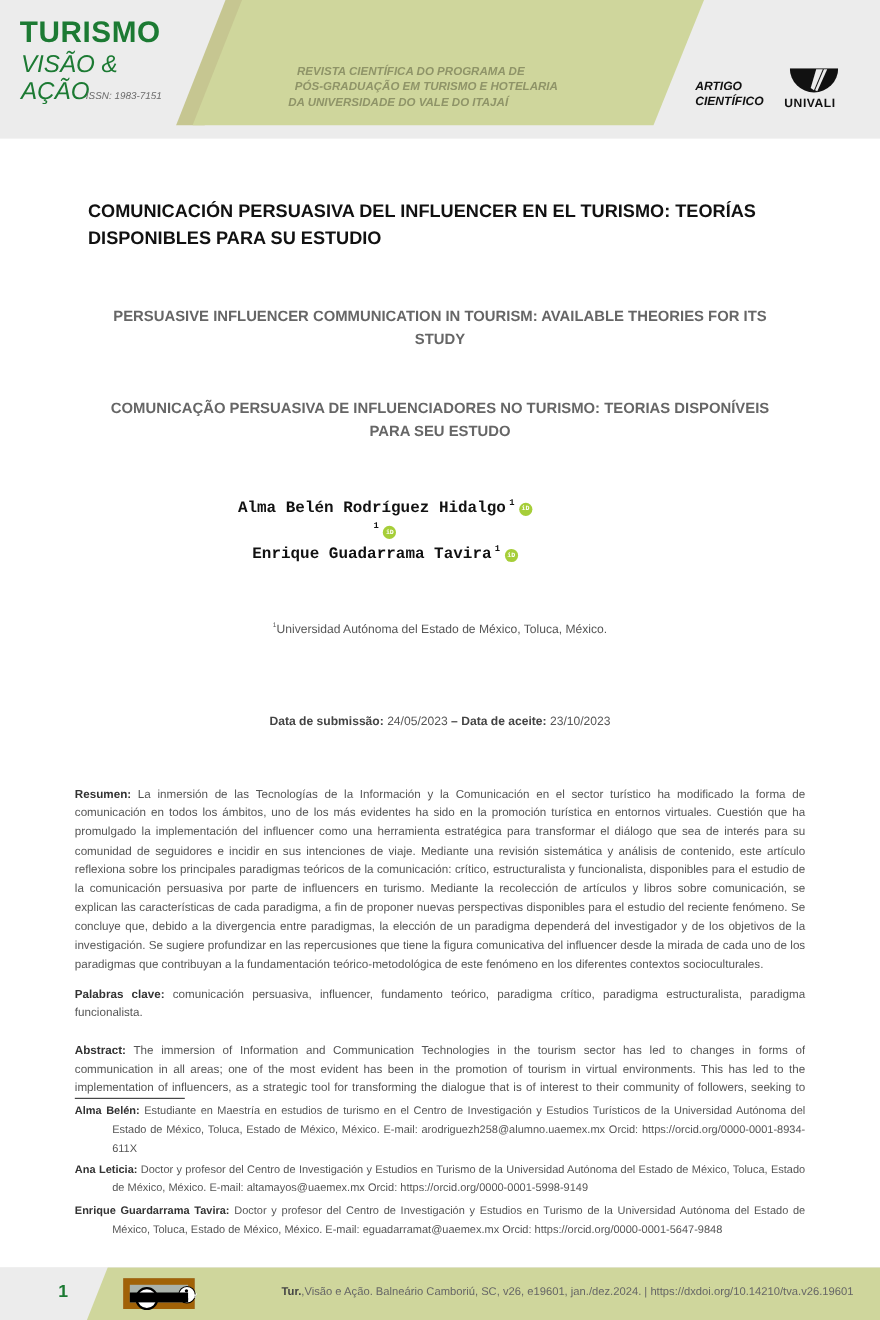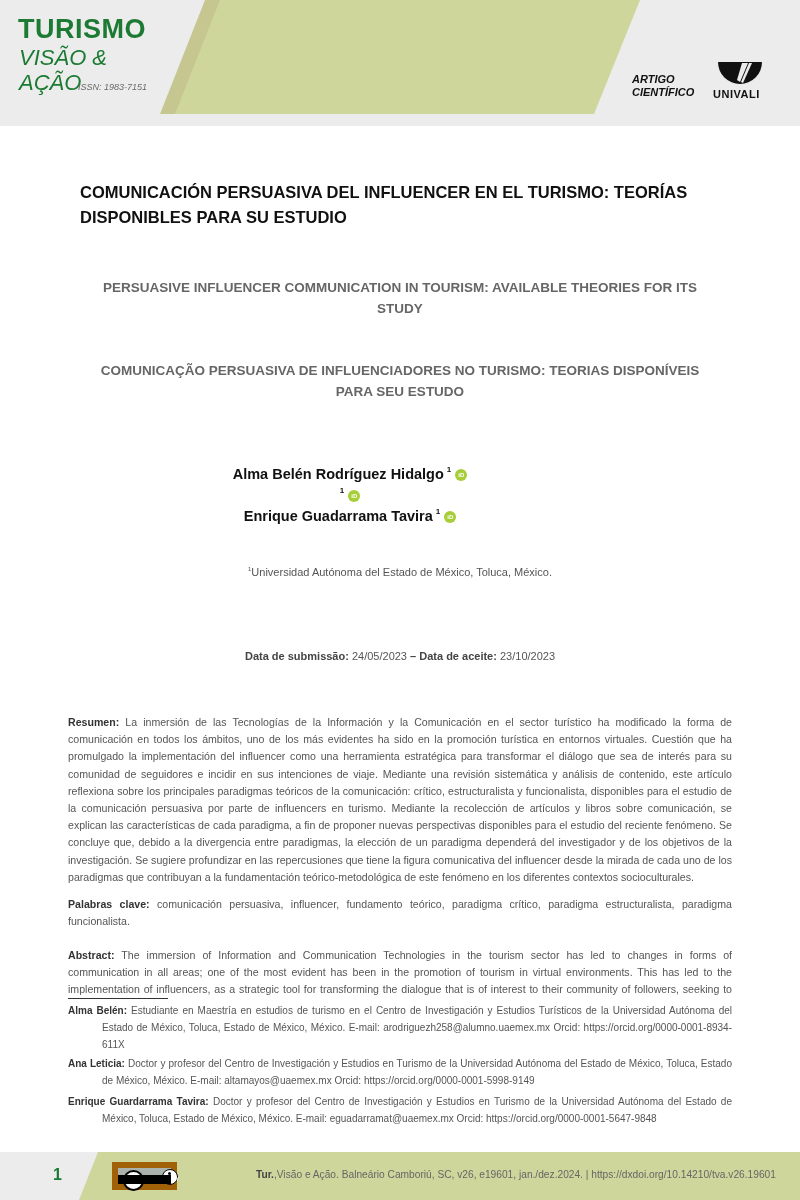--- a/index.html
+++ b/index.html
@@ -22,21 +22,21 @@
   .artigo { position: absolute; left: 632px; top: 73px; font-size: 11px; font-style: italic; font-weight: 700; color: #111; line-height: 13px; }
   .univali-mark { position: absolute; left: 718px; top: 62px; width: 44px; height: 24px; }
   .univali-text { position: absolute; left: 713px; top: 88px; font-size: 11px; font-weight: 700; color: #111; letter-spacing: 0.5px; }
 
   
   .title-es { position: absolute; left: 80px; width: 640px; top: 180px; text-align: left; font-size: 16.5px; font-weight: 700; color: #111; line-height: 25px; }
   .title-en { position: absolute; left: 90px; width: 620px; top: 277px; text-align: center; font-size: 13.5px; color: #666; line-height: 21px; }
   .title-pt { position: absolute; left: 90px; width: 620px; top: 360px; text-align: center; font-size: 13.5px; color: #666; line-height: 21px; }
 
   
-  .authors { position: absolute; left: 0; width: 700px; top: 464px; text-align: center; }
+  .authors { position: absolute; left: 0; width: 700px; top: 452px; text-align: center; font-family: Liberation Mono, monospace; }
   .author { font-size: 14.5px; font-weight: 700; color: #111; line-height: 21px; display: flex; justify-content: center; align-items: center; gap: 3px; }
   .author sup { font-size: 8px; position: relative; top: -5px; }
   .orcid { display: inline-block; width: 12px; height: 12px; border-radius: 50%; background: #a6ce39; color: #fff; font-size: 6px; font-weight: 700; line-height: 12px; text-align: center; margin-left: 1px; }
   .affil { position: absolute; left: 0; width: 800px; top: 566px; text-align: center; font-size: 11px; color: #555; }
   .affil sup { font-size: 6px; }
 
   .dates { position: absolute; left: 0; width: 800px; top: 650px; text-align: center; font-size: 11px; color: #555; }
   .dates b { color: #444; }
 
   
@@ -70,20 +70,25 @@
 </head>
 <body>
 
 <div class="header">
   <div class="band-dark"></div>
   <div class="band-green"></div>
   <div class="logo-turismo">TURISMO</div>
   <div class="logo-visao">VISÃO &amp;</div>
   <div class="logo-acao">AÇÃO</div>
   <div class="logo-issn">ISSN: 1983-7151</div>
+  <div class="revista">
+    <div>REVISTA CIENTÍFICA DO PROGRAMA DE</div>
+    <div>PÓS-GRADUAÇÃO EM TURISMO E HOTELARIA</div>
+    <div>DA UNIVERSIDADE DO VALE DO ITAJAÍ</div>
+  </div>
   <div class="artigo">
     <div>ARTIGO</div>
     <div>CIENTÍFICO</div>
   </div>
   <svg class="univali-mark" viewBox="0 0 44 24">
     <path d="M0 0 H44 A22 22 0 0 1 0 0 Z" fill="#111"></path>
     <path d="M24 1 L30 1 L22 20 L19 18 Z" fill="#ececec"></path>
     <path d="M31 1 L34 1 L25 21 L23 20 Z" fill="#ececec"></path>
   </svg>
   <div class="univali-text">UNIVALI</div>

